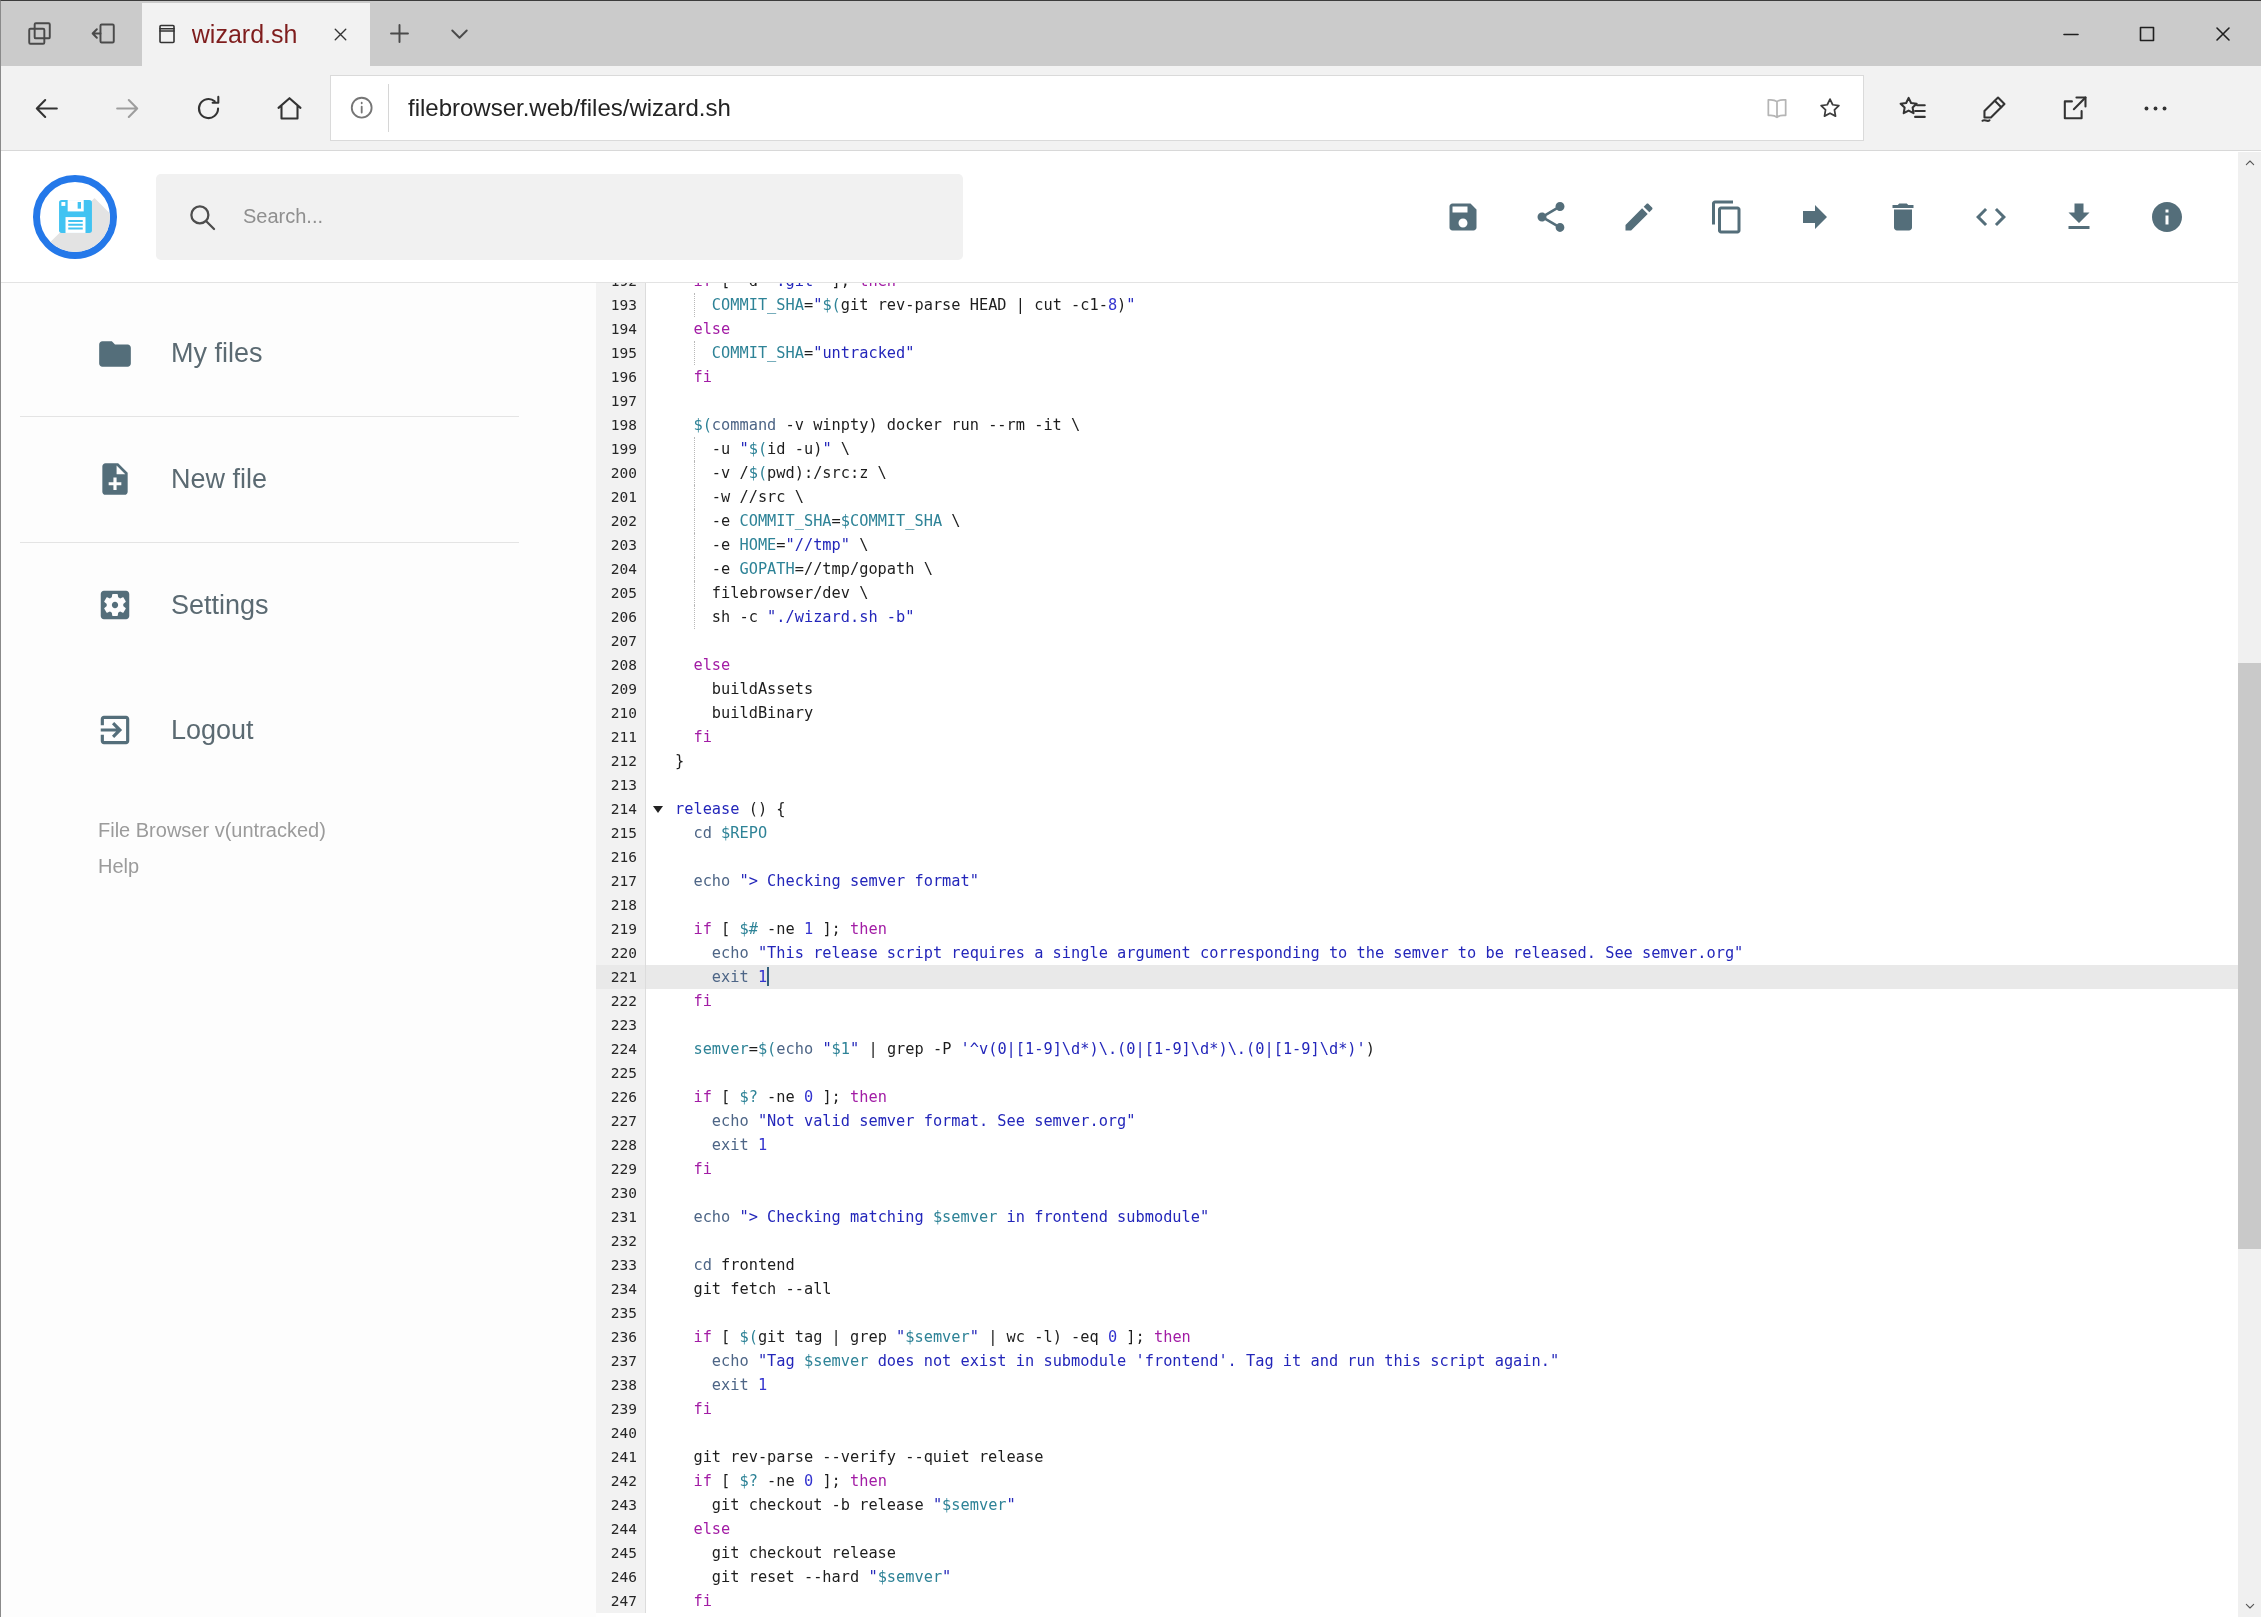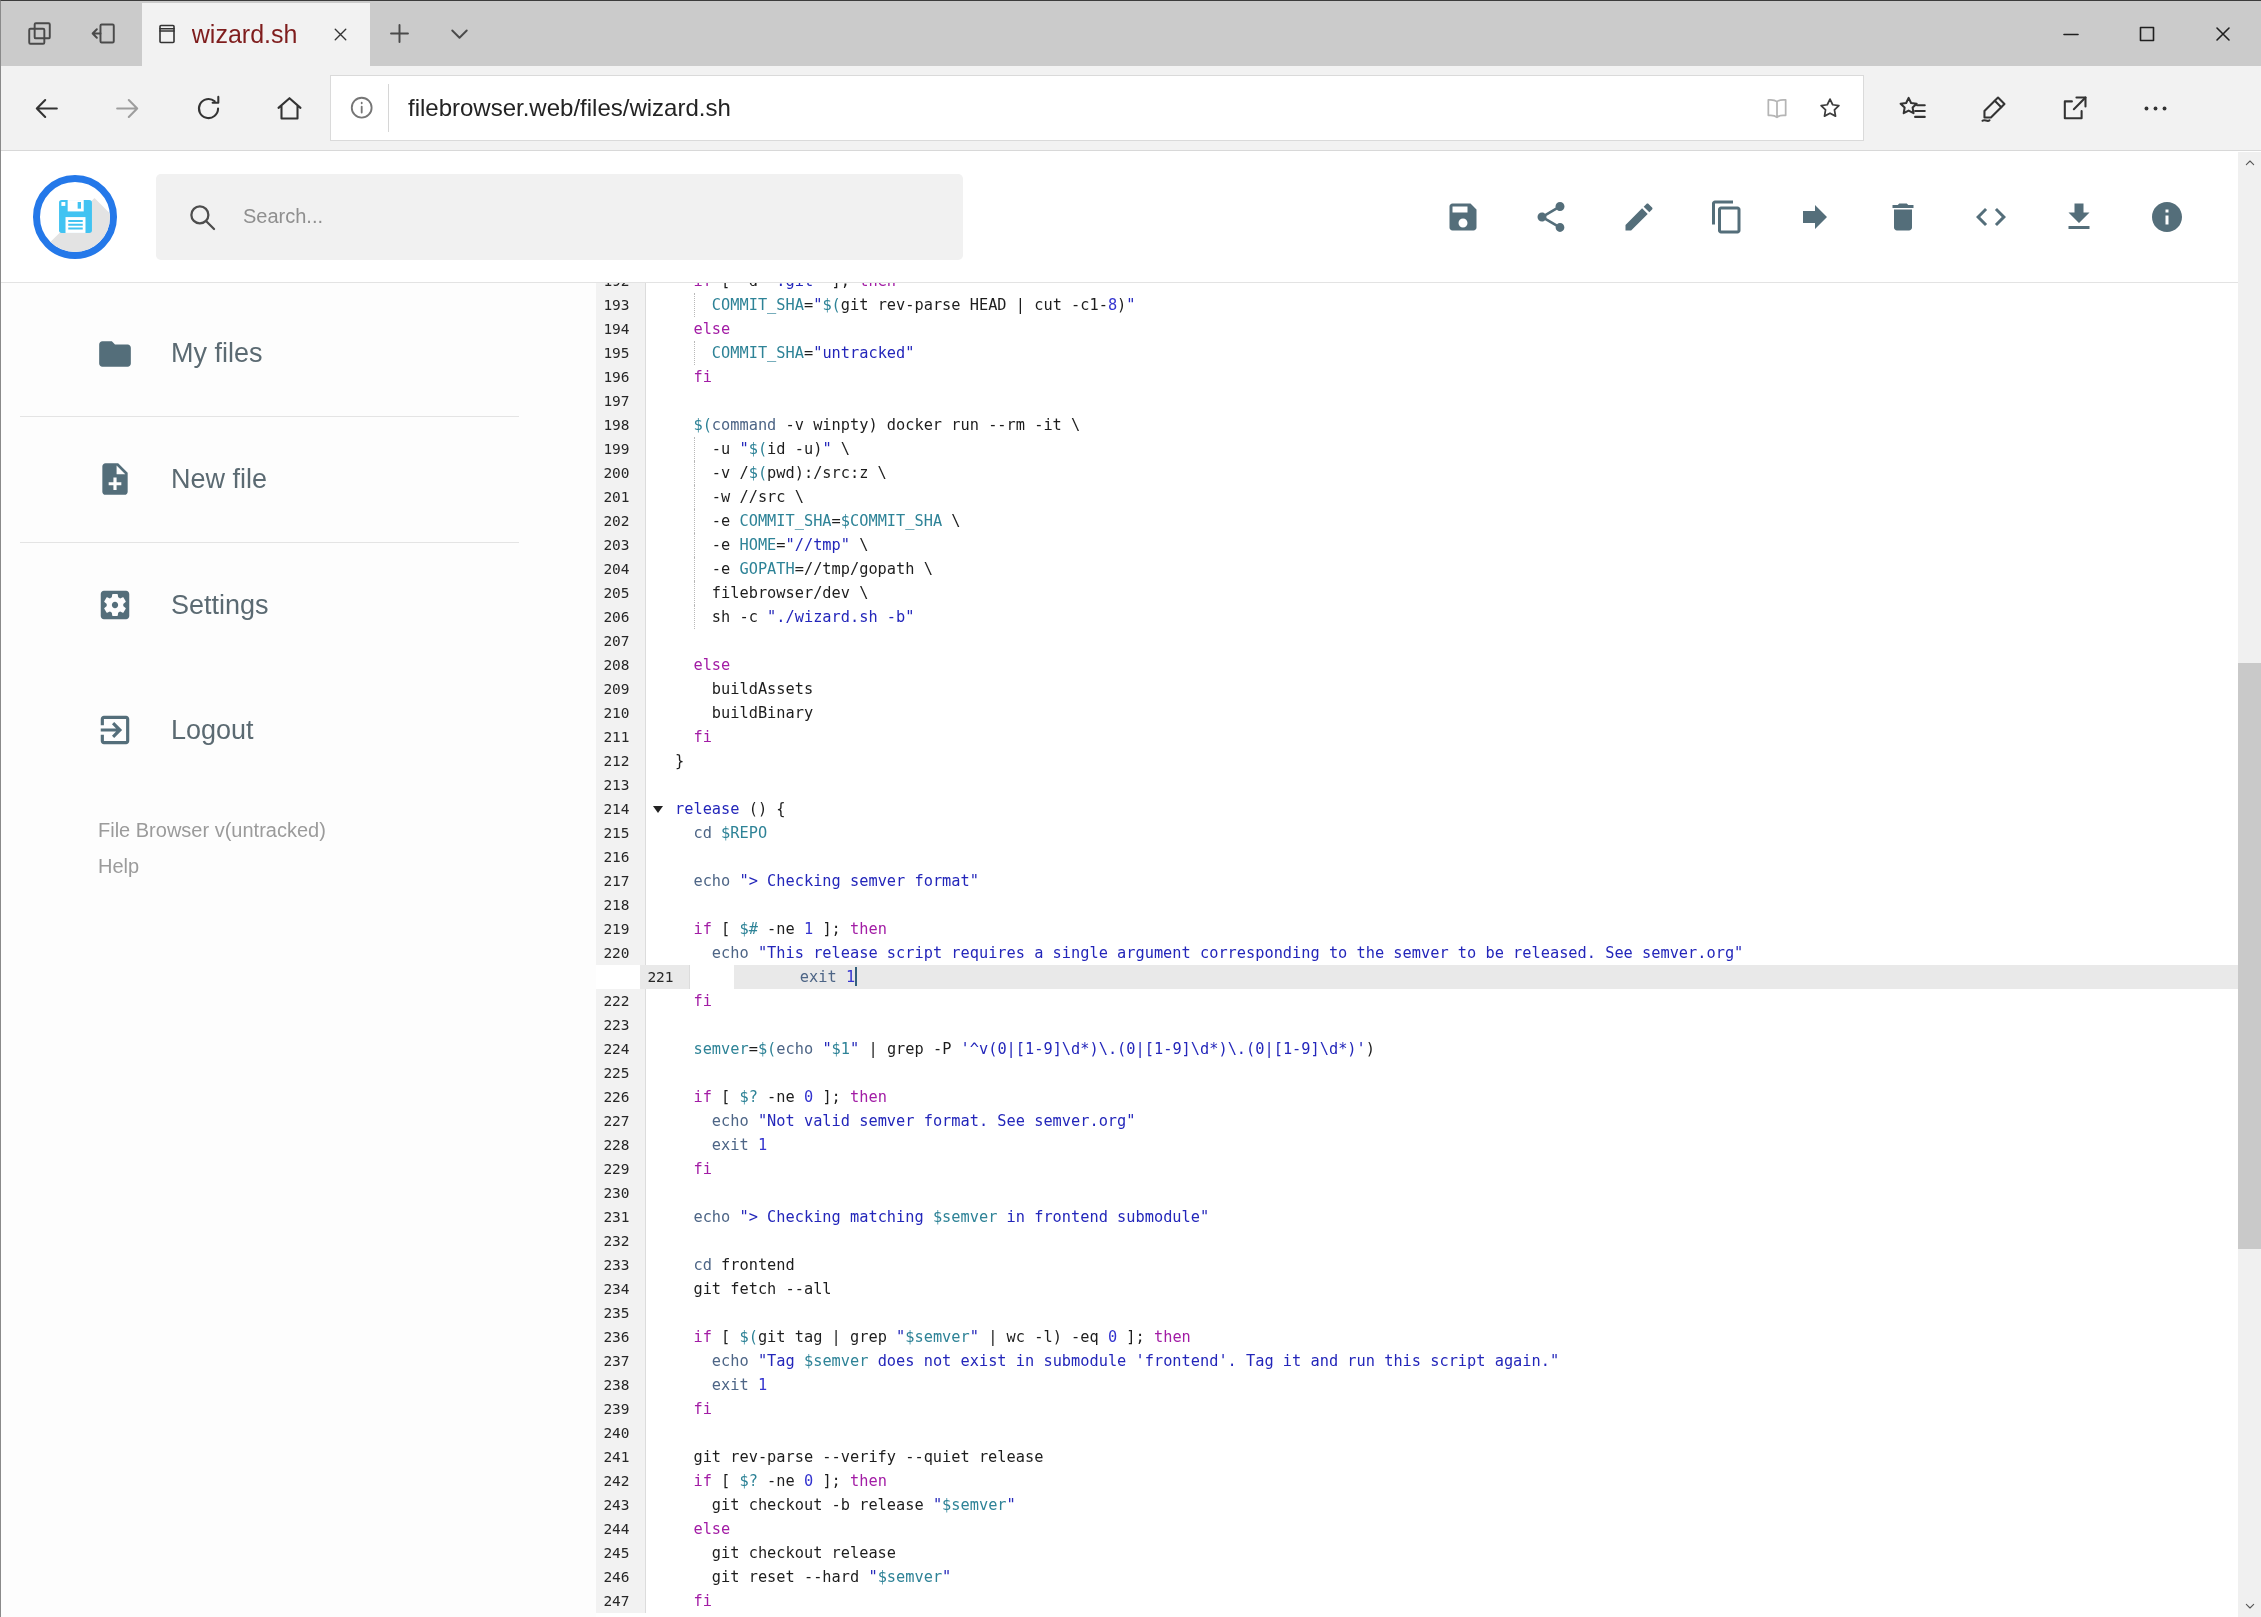--- a/index.html
+++ b/index.html
@@ -69,23 +69,23 @@
   .side-item svg { width:38px; height:38px; color:var(--tool-icon); flex:none; }
   .side-label { font-size:27px; color:#5b6a72; }
   .divider { height:0.8px; background:#e4e4e4; margin:0 77px 0 19.4px; }
   .side-footer { margin:19.4px 0 0 97px; color:#9b9b9b; font-size:20px; line-height:36px; }
 
   
   .editor { flex:1; background:#fff; overflow:hidden; position:relative; }
   .code-lines { margin-top:-14.5px; font-family:"DejaVu Sans Mono", monospace; font-size:15.3px; }
   .row { display:flex; height:24px; line-height:24px; }
   .gut { width:50px; flex:none; background:var(--gutter-bg); border-right:0.8px solid var(--gutter-border);
-         color:#262626; text-align:center; padding-right:8px; font-size:14.5px; position:relative; }
+         color:#262626; text-align:right; padding-right:8px; font-size:14.5px; position:relative; }
   .code { flex:1; padding-left:29px; white-space:pre; position:relative; color:var(--code-text); }
-  .row.active .gut, .row.active .code { background:var(--active-line);margin-left:44px; }
+  .row.active .gut, .row.active .code { background:var(--active-line); }
   .fold { position:absolute; right:-18px; top:9px; width:0; height:0; z-index:3;
           border-left:5.7px solid transparent; border-right:5.7px solid transparent; border-top:7.3px solid #222; }
   .guide { position:absolute; left:48px; top:0; bottom:0; border-left:0.8px dotted #b8b8b8; }
   .cursor { position:absolute; left:calc(29px + 10ch); top:2.4px; height:19.4px; width:1.6px; background:var(--cursor); }
   .tok-k { color:var(--syn-k); } .tok-b { color:var(--syn-b); } .tok-v { color:var(--syn-v); }
   .tok-s { color:var(--syn-s); } .tok-n { color:var(--syn-n); } .tok-f { color:var(--syn-f); }
   .tok-d { color:var(--code-text); }
 
   
   .page-scrollbar { position:absolute; top:151px; right:0; bottom:0; width:22.6px; background:#f0f0f0; z-index:10; }

